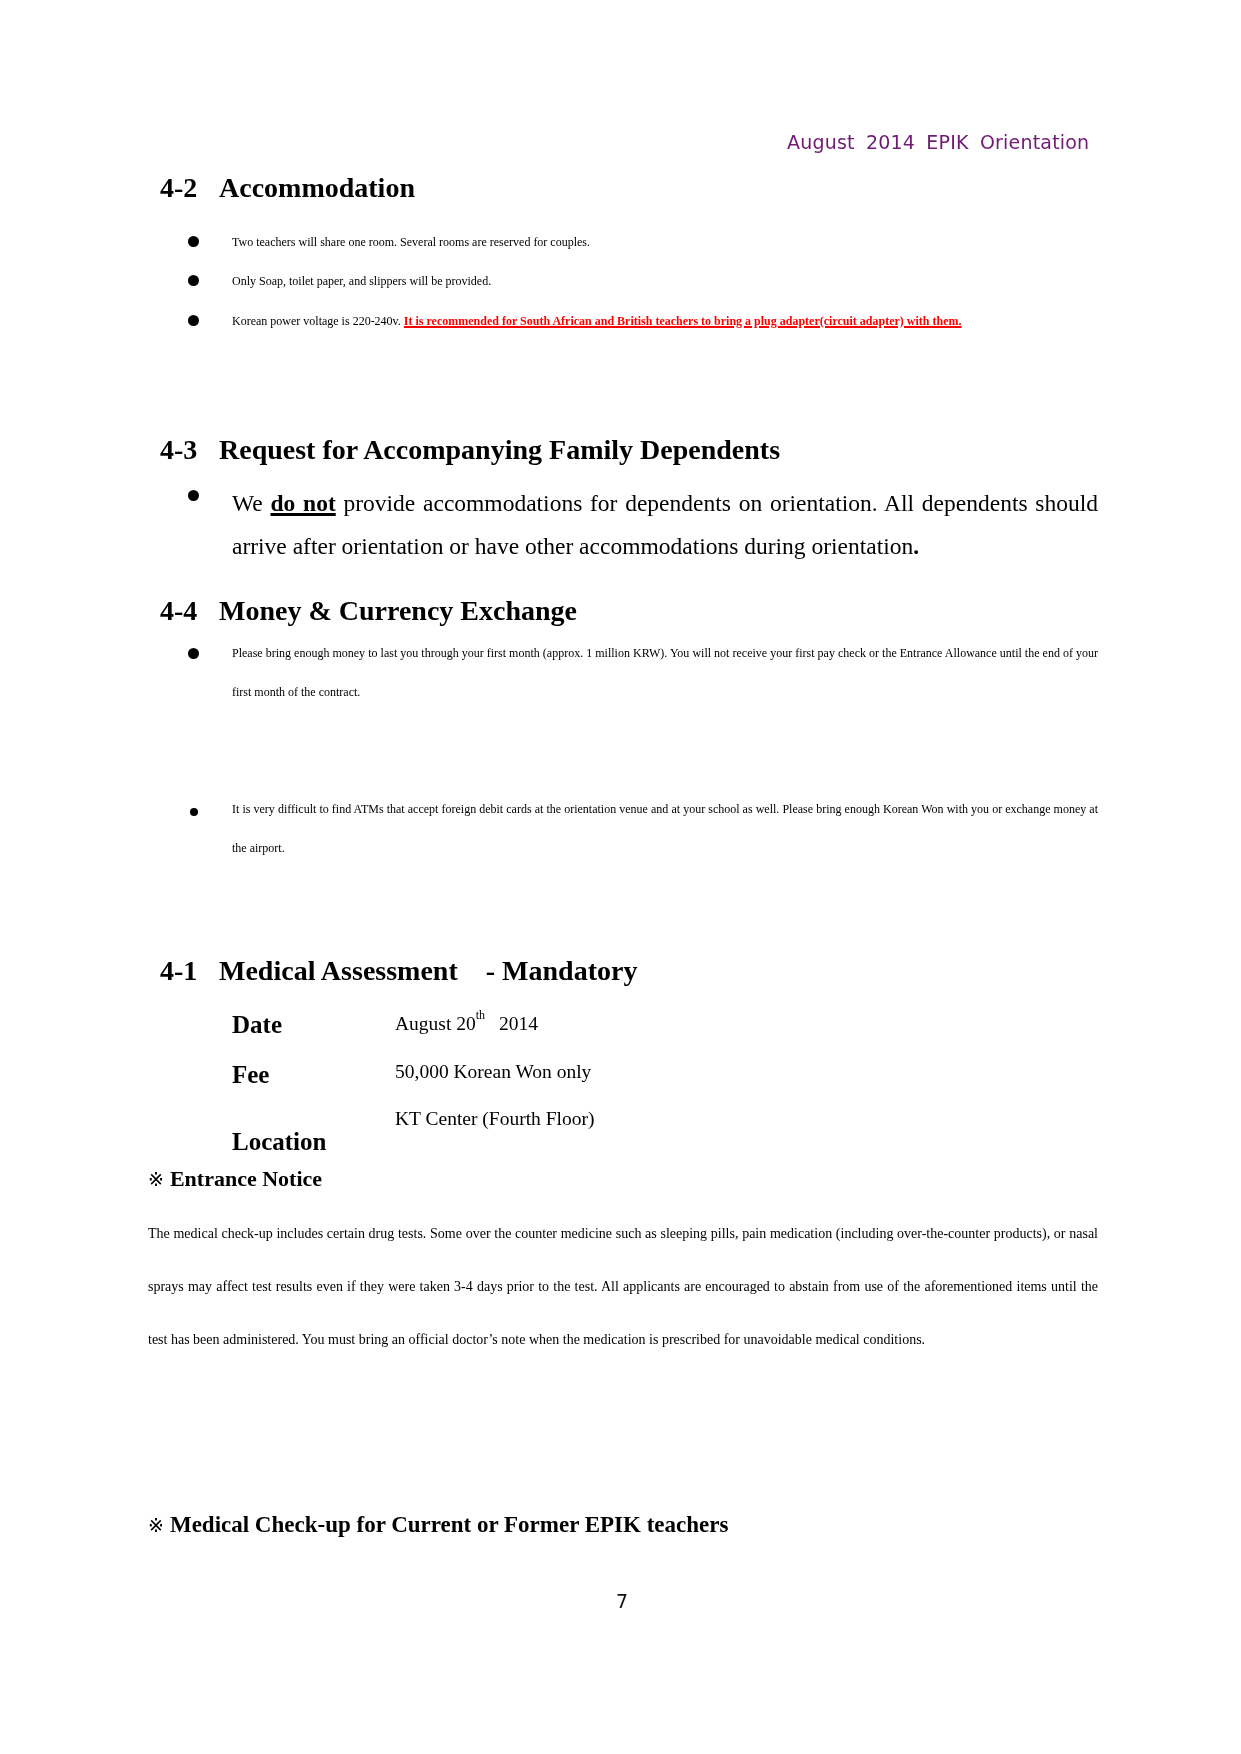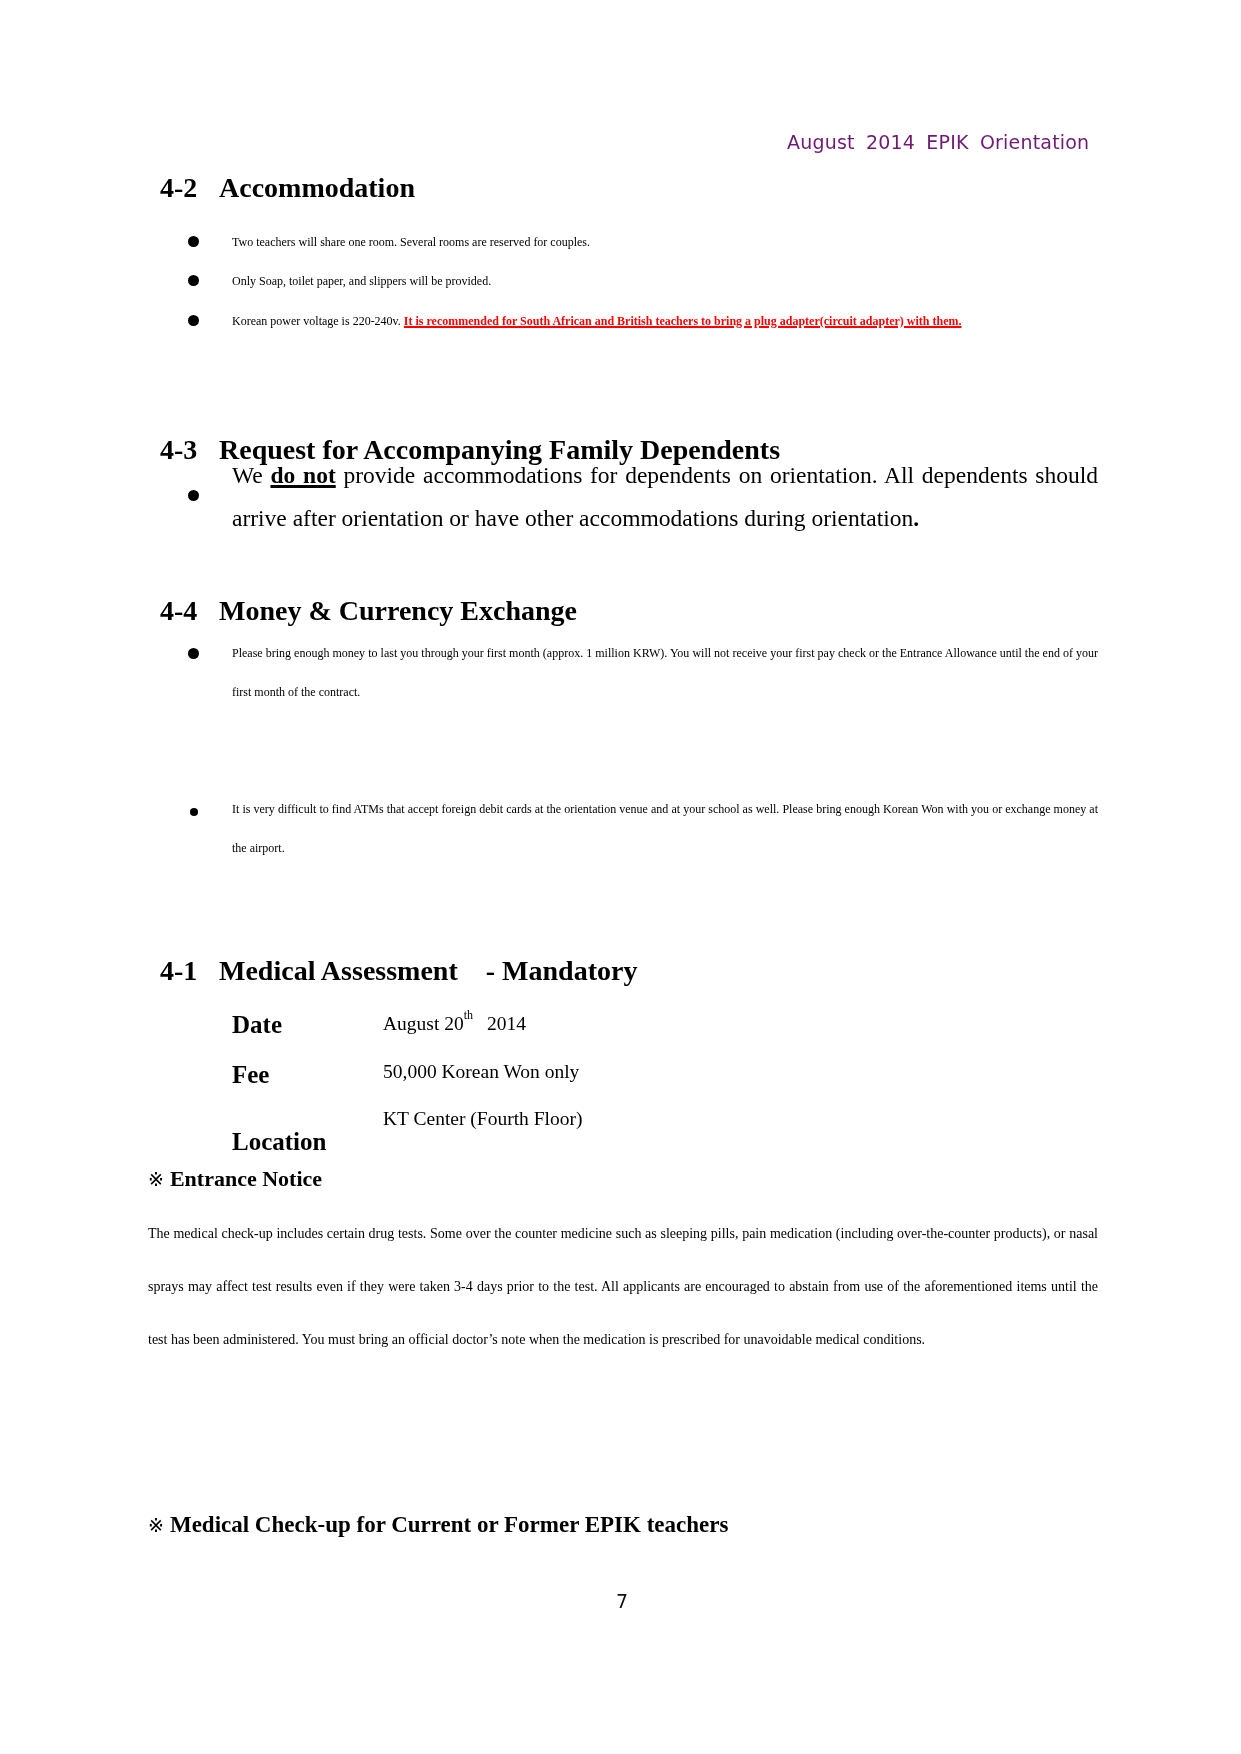--- a/index.html
+++ b/index.html
@@ -11,21 +11,21 @@
     .sec-head { font-weight: bold; font-size: 28px; left: 160px; }
     .sec-head .num { display: inline-block; width: 59px; }
     .bullet { left: 188px; width: 11px; height: 11px; border-radius: 50%; background: #000; }
     .bullet.small { width: 8px; height: 8px; left: 190px; }
     .btext { left: 232px; width: 866px; font-size: 12px; line-height: 40px; text-align: justify; }
     .btext.big { font-size: 23.5px; line-height: 43px; }
     .btext.tight { line-height: 39px; }
     .red { color: #ff0000; font-weight: bold; text-decoration: underline; text-decoration-thickness: 2px; }
     .u-bold { font-weight: bold; text-decoration: underline; text-decoration-thickness: 2.5px; }
     .info-label { left: 232px; font-weight: bold; font-size: 25px; }
-    .info-value { left: 383px; font-size: 19.5px; text-align: center; }
+    .info-value { left: 395px; font-size: 19.5px; text-align: center; }
     .info-value sup { font-size: 12px; position: relative; top: -3px; margin-right: 14px; }
     .notice-head { left: 148px; font-weight: bold; font-size: 22px; }
     .notice-head .mark { font-family: "DejaVu Sans", sans-serif; font-weight: normal; font-size: 19px; margin-right: 6px; }
     .para { left: 148px; width: 950px; font-size: 14px; line-height: 53px; text-align: justify; }
     .page-num { left: 616px; top: 1590px; font-family: "DejaVu Sans", sans-serif; font-size: 19px; color: #111; }
   </style>
 </head>
 <body>
 
 <div class="abs header-run">August  2014  EPIK  Orientation</div>
@@ -44,21 +44,21 @@
 <div class="abs btext" style="top:301px;">
   <span>Korean power voltage is 220-240v.</span>
   <span class="red">It is recommended for South African and British teachers to bring a plug adapter(circuit adapter) with them.</span>
 </div>
 
 <div class="abs sec-head" style="top:434px;">
   <span class="num">4-3</span><span>Request for Accompanying Family Dependents</span>
 </div>
 
 <div class="abs bullet" style="top:490px;"></div>
-<div class="abs btext big" style="top:454px;">
+<div class="abs btext big" style="top:482px;">
   <span>We </span><span class="u-bold">do not</span><span> provide accommodations for dependents on orientation.   All dependents should arrive after orientation or have other accommodations during orientation</span><b>.</b>
 </div>
 
 <div class="abs sec-head" style="top:595px;">
   <span class="num">4-4</span><span>Money &amp; Currency Exchange</span>
 </div>
 
 <div class="abs bullet" style="top:648px;"></div>
 <div class="abs btext tight" style="top:634px;">Please bring enough money to last you through your first month (approx. 1 million KRW). You will not receive your first pay check or the Entrance Allowance until the end of your first month of the contract.</div>
 

